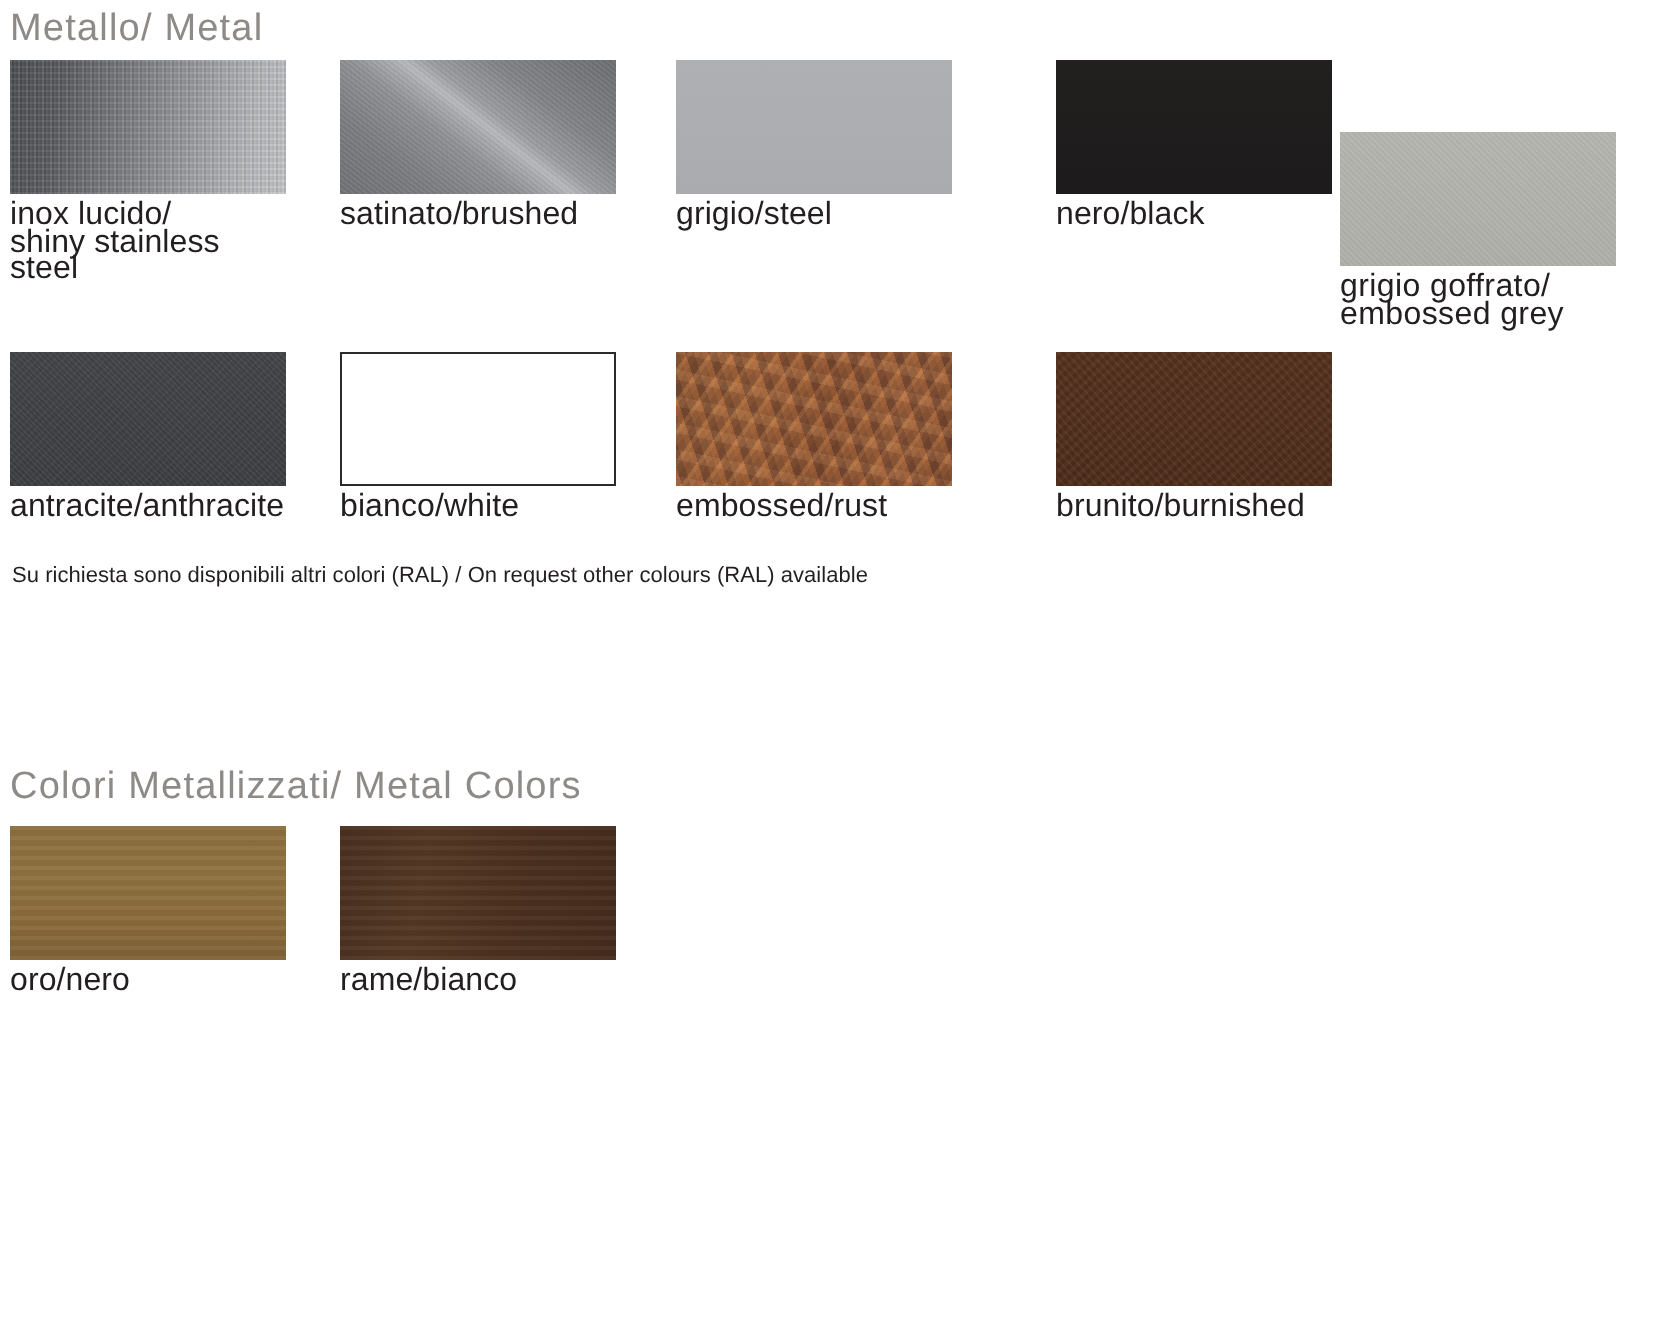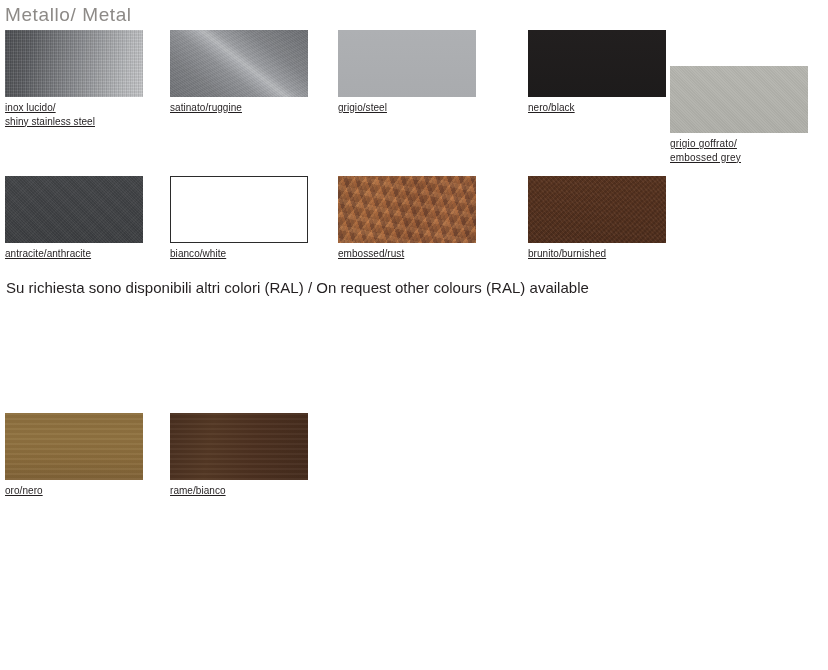--- a/index.html
+++ b/index.html
@@ -69,26 +69,25 @@
   }
   .swatch-chip.bordered {
     border: 1px solid #2b2b2b;
     width: 136px;
     height: 65px;
   }
 
   .swatch-label {
     margin-top: 4px;
     font-family: "Liberation Sans", sans-serif;
-    font-size: 10px;
+    font-size: 16px;
     line-height: 13.5px;
     color: #231f20;
     white-space: pre-line;
     letter-spacing: 0.05px;
-    text-decoration: underline;
   }
   .swatch-label.display-face {
     font-family: "Liberation Sans", sans-serif;
     letter-spacing: 0.2px;
     color: #231f20;
   }
 
   
   
   .finish-inox {
@@ -184,21 +183,21 @@
         rgba(0,0,0,0.04) 2px, rgba(0,0,0,0.04) 5px),
       linear-gradient(100deg, #4a3020 0%, #543824 30%, #4d3120 60%, #452c1d 100%);
   }
 
   
   #availability-note {
     position: absolute;
     left: 6px;
     top: 281px;
     font-family: "Liberation Sans", sans-serif;
-    font-size: 15px;
+    font-size: 11px;
     line-height: 14px;
     color: #231f20;
     letter-spacing: 0.02px;
     white-space: nowrap;
   }
 </style>
 </head>
 <body>
 
 <div class="page">
@@ -208,21 +207,21 @@
   <div class="swatch-row" id="row-metal-1">
 
     <div class="swatch-cell col-0">
       <div class="swatch-chip finish-inox"></div>
       <div class="swatch-label">inox lucido/
 shiny stainless steel</div>
     </div>
 
     <div class="swatch-cell col-1">
       <div class="swatch-chip finish-satinato"></div>
-      <div class="swatch-label">satinato/ruggine</div>
+      <div class="swatch-label">satinato/brushed</div>
     </div>
 
     <div class="swatch-cell col-2">
       <div class="swatch-chip finish-grigio"></div>
       <div class="swatch-label">grigio/steel</div>
     </div>
 
     <div class="swatch-cell col-3">
       <div class="swatch-chip finish-nero"></div>
       <div class="swatch-label">nero/black</div>
@@ -255,20 +254,21 @@
 
     <div class="swatch-cell col-3">
       <div class="swatch-chip finish-brunito"></div>
       <div class="swatch-label">brunito/burnished</div>
     </div>
 
   </div>
 
   <div id="availability-note">Su richiesta sono disponibili altri colori (RAL) / On request other colours (RAL) available</div>
 
+  <div class="section-heading" id="heading-metallizzati">Colori Metallizzati/ Metal Colors</div>
 
   <div class="swatch-row" id="row-metallic-1">
 
     <div class="swatch-cell col-0">
       <div class="swatch-chip finish-oro"></div>
       <div class="swatch-label">oro/nero</div>
     </div>
 
     <div class="swatch-cell col-1">
       <div class="swatch-chip finish-rame"></div>

